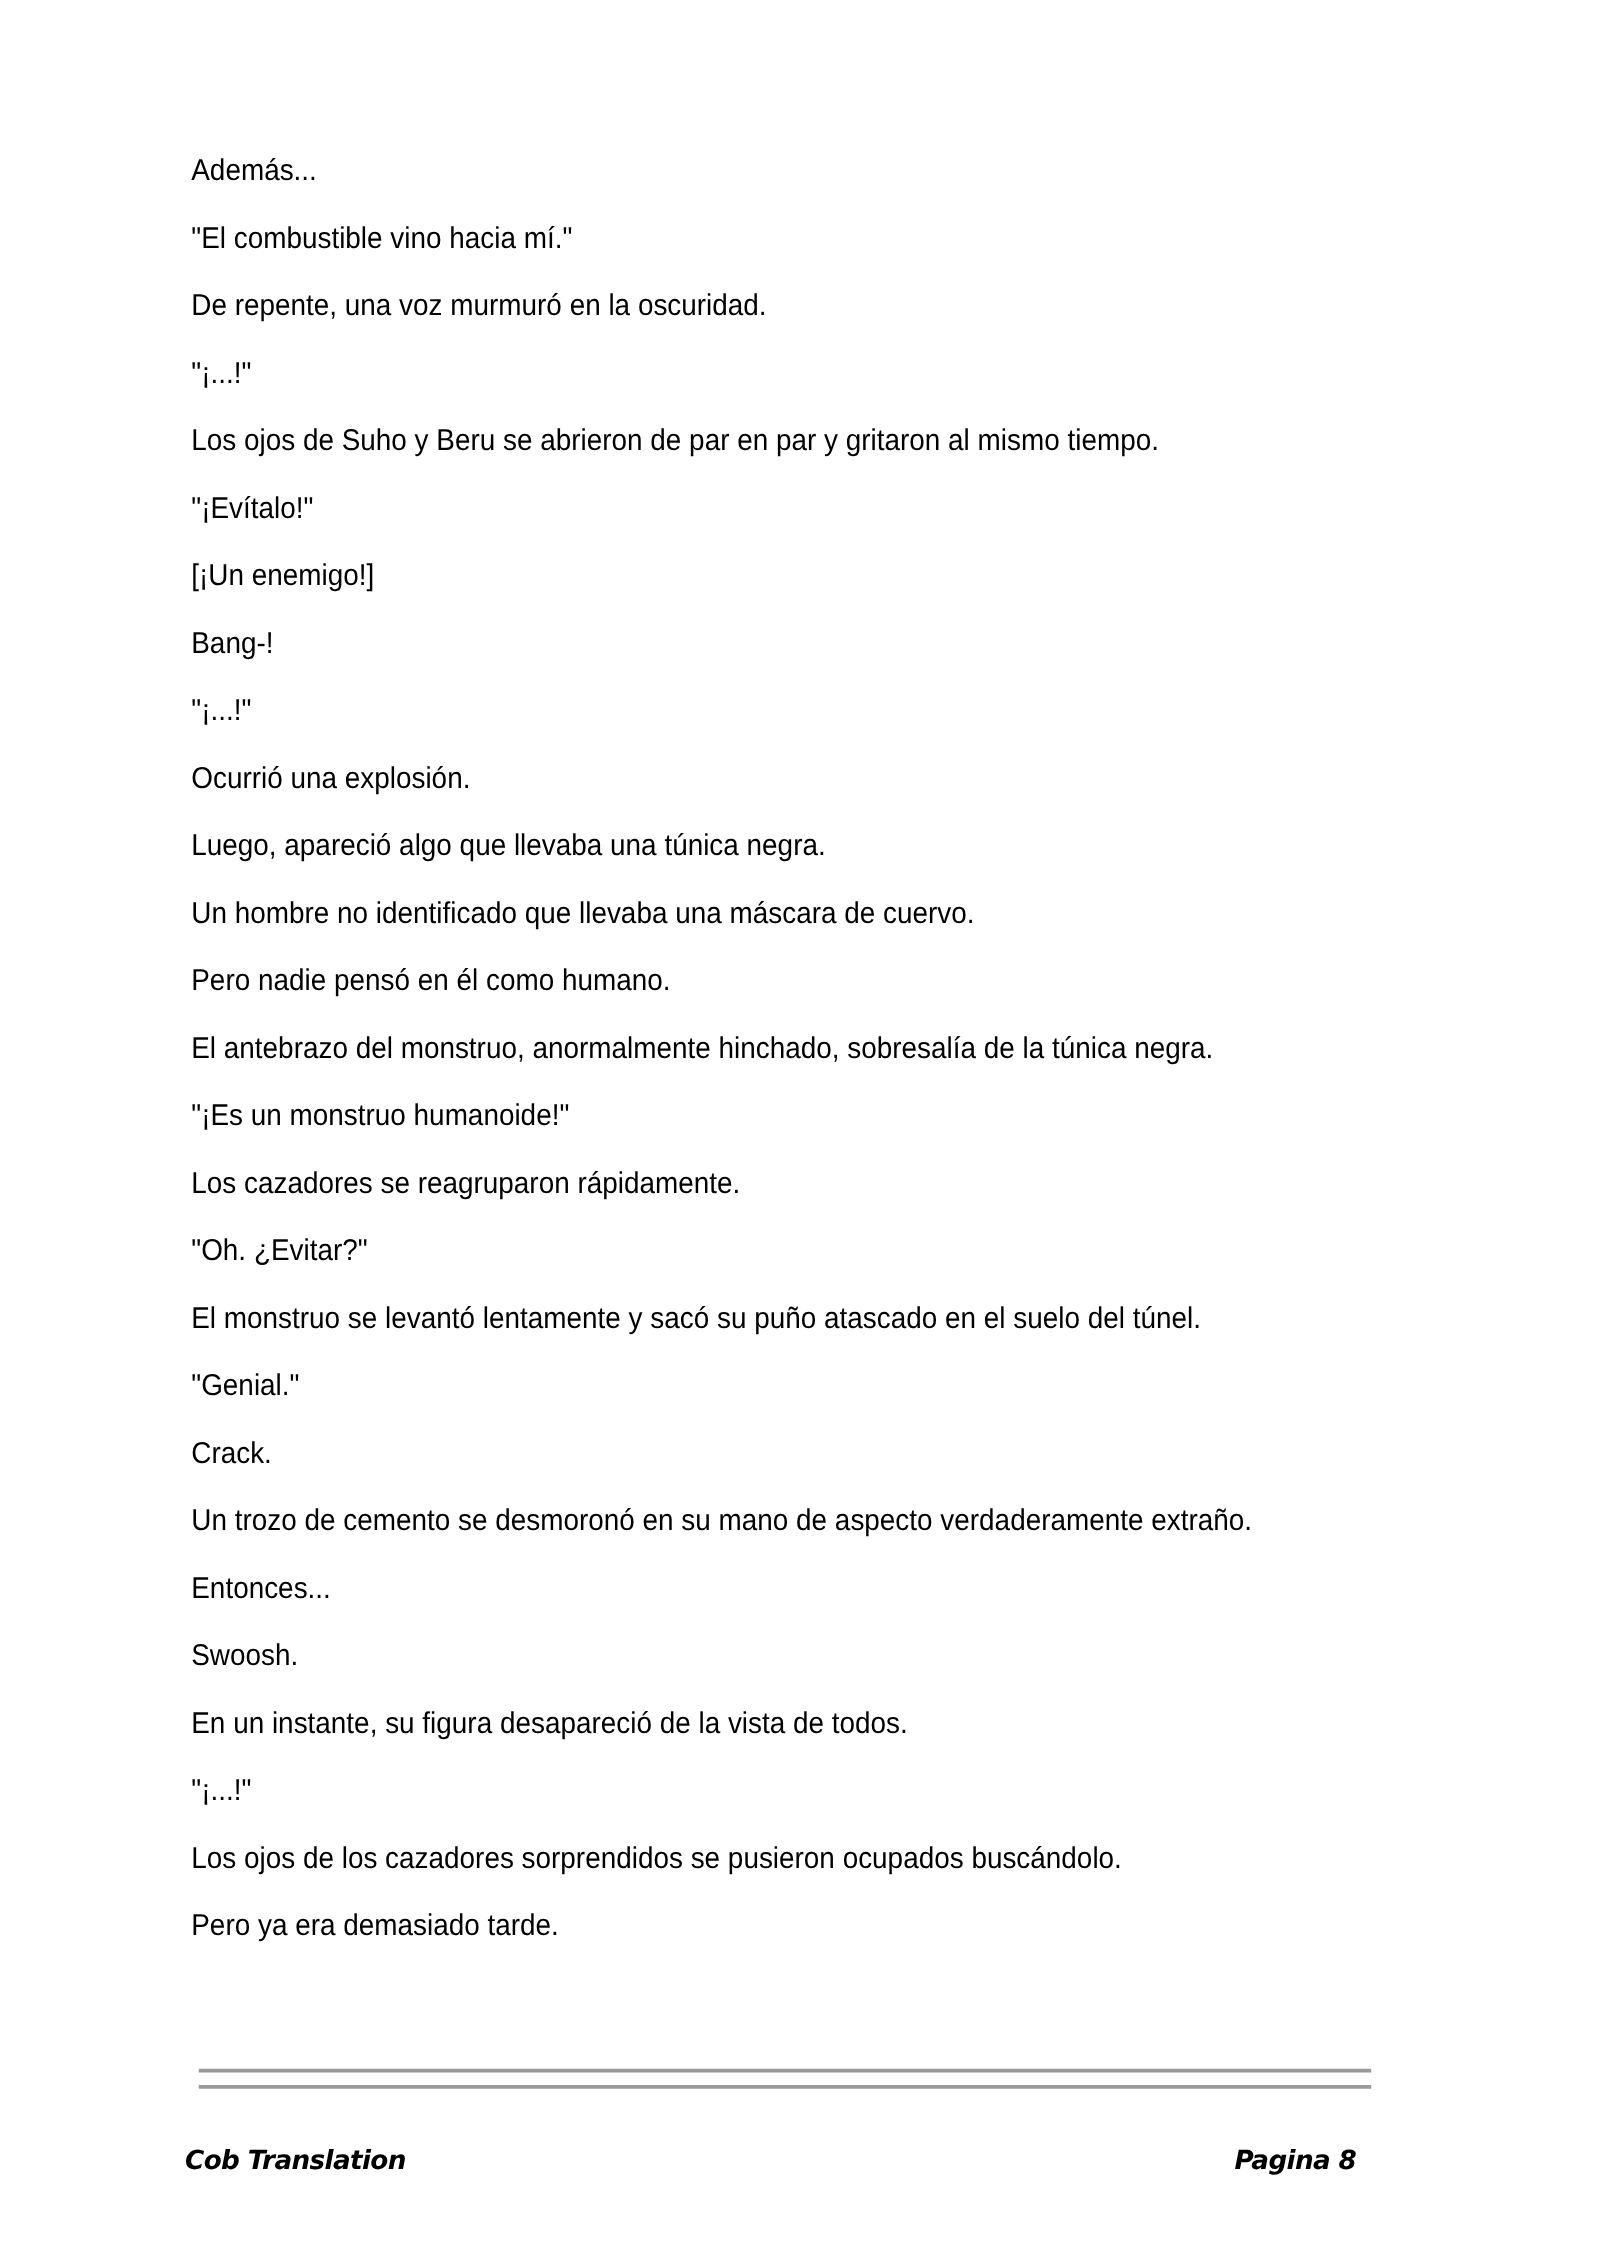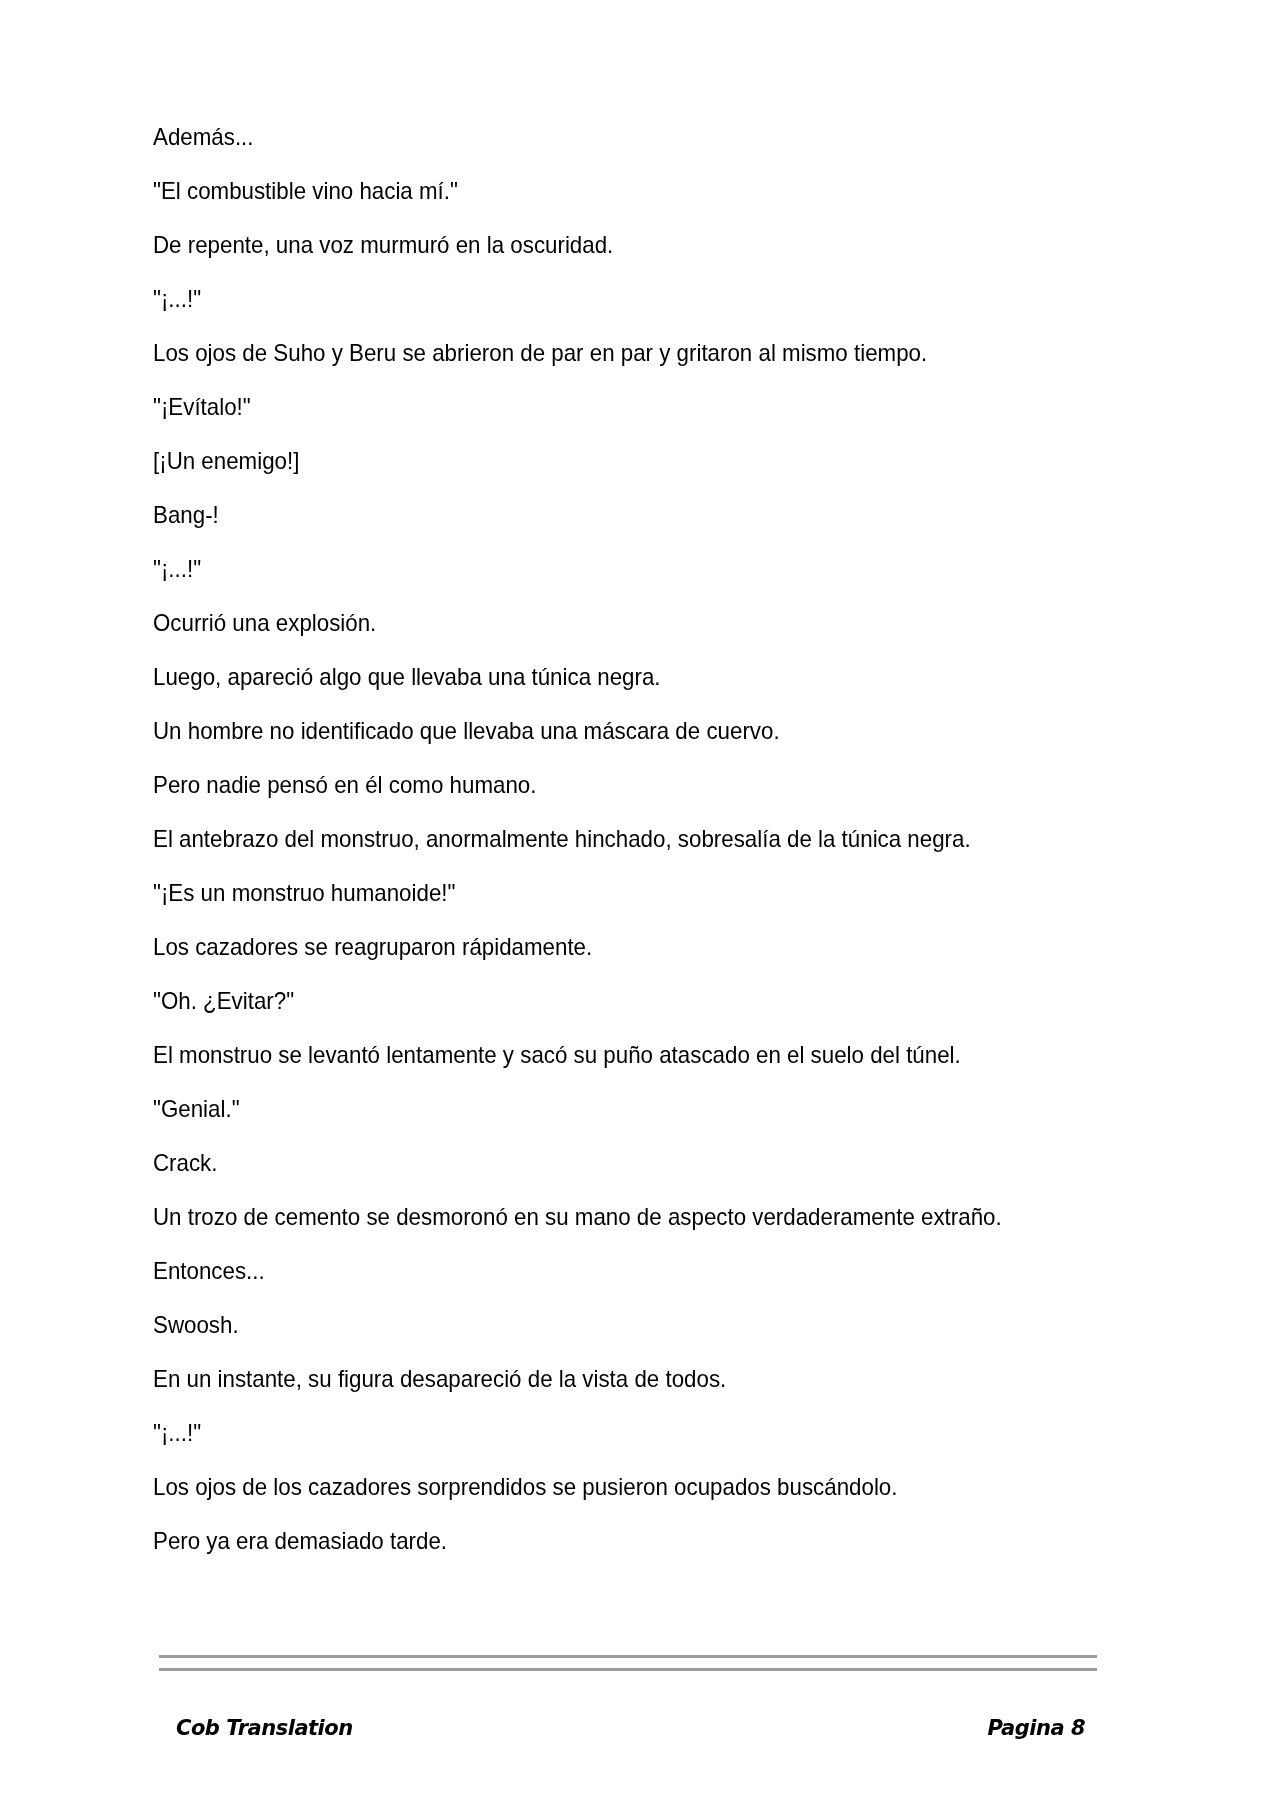--- a/index.html
+++ b/index.html
@@ -13,21 +13,21 @@
   }
   .body-text p { margin: 0 0 20px 0; }
   .rule { position: absolute; left: 159px; width: 938px; height: 3px; background: #9a9a9a; }
   .rule.r1 { top: 1655px; }
   .rule.r2 { top: 1668px; }
   .footer-left, .footer-right {
     position: absolute; top: 1716px;
     font-family: "DejaVu Sans", sans-serif; font-style: italic; font-weight: bold;
     font-size: 21px; color: #000; letter-spacing: -0.5px;
   }
-  .footer-left { left: 176px; }
+  .footer-left { left: 148px; }
   .footer-right { right: 195px; text-align: center; }
 </style>
 </head>
 <body>
 
 <div class="page">
   <div class="body-text">
     <p>Además...</p>
     <p>"El combustible vino hacia mí."</p>
     <p>De repente, una voz murmuró en la oscuridad.</p>

